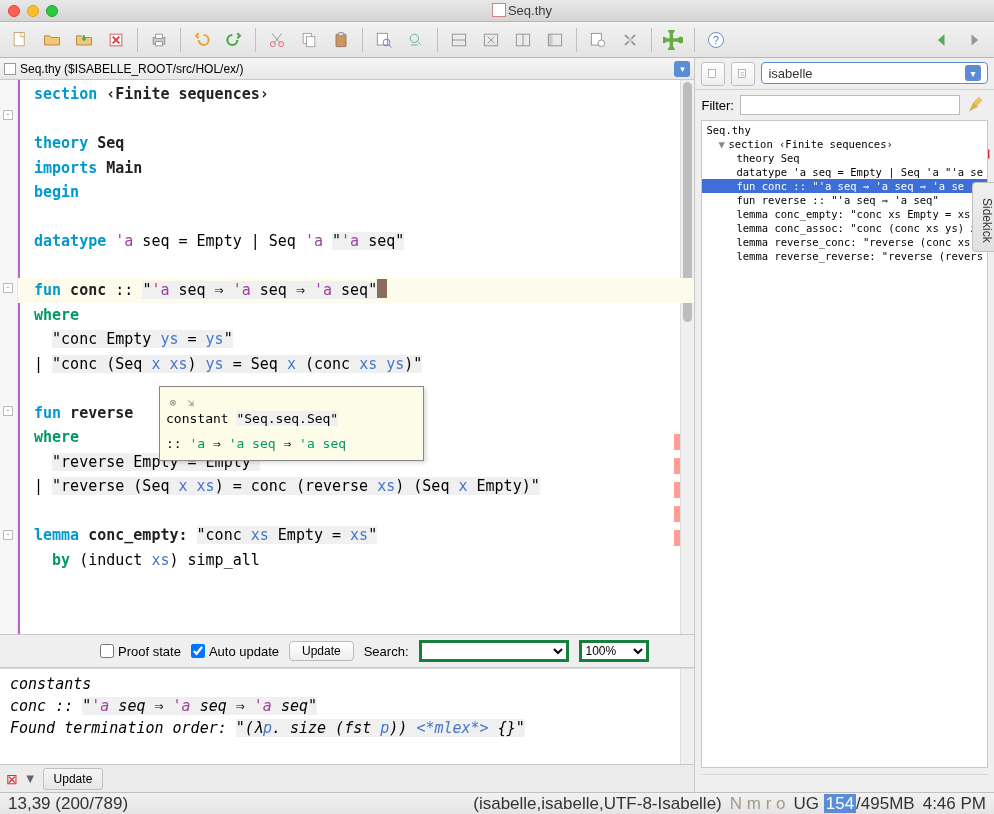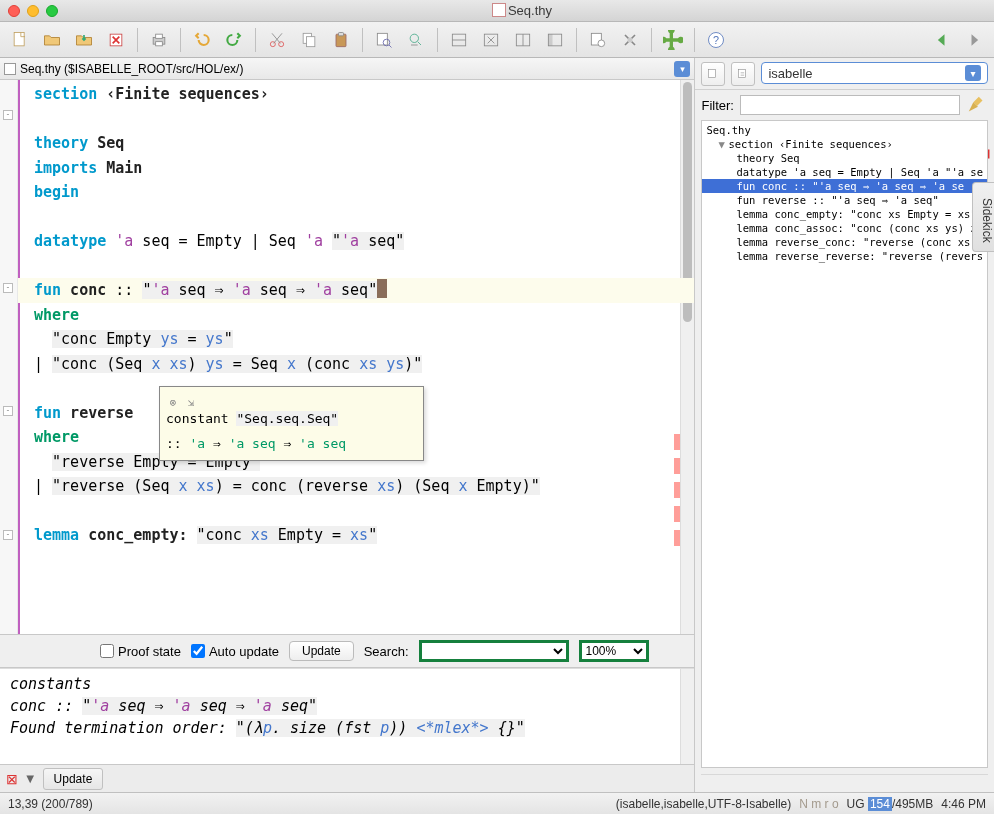--- a/index.html
+++ b/index.html
@@ -61,21 +61,21 @@
   .output-bar select, .output-bar .combo { height:22px; border:3px solid #15803d; background:#fff; font-size:12px; }
 
   .output-area { height: 96px; background:#fff; border-top:1px solid #ddd; font-family:"Menlo",monospace; font-size:15px; padding: 4px 10px; line-height:22px; overflow:hidden; position:relative;font-style:italic; }
   .output-area .scrollbar-v2 { position:absolute; right:0; top:0; width:14px; height:100%; background:#f0f0f0; border-left:1px solid #ddd; }
 
   .output-tab-row { height: 28px; background:#ececec; display:flex; align-items:center; padding:0 6px; gap:6px; border-top:1px solid #c8c8c8;}
   .output-tab-row .err { color:#d33; font-size:14px; }
   .output-tab-row .arrow { color:#666; }
   .output-tab-row .tab { padding:3px 10px; background:linear-gradient(#f6f6f6,#e6e6e6); border:1px solid #c0c0c0; border-radius:3px; font-size:12px; }
 
-  .statusbar { height:22px; background:linear-gradient(#f2f2f2,#e4e4e4); border-top:1px solid #c0c0c0; display:flex; align-items:center; padding:0 8px; font-size:12px; color:#333; }
+  .statusbar { height:22px; background:linear-gradient(#f2f2f2,#e4e4e4); border-top:1px solid #c0c0c0; display:flex; align-items:center; padding:0 8px; font-size:17px; color:#333; }
   .statusbar .right { margin-left:auto; display:flex; gap:8px; align-items:flex-end; }
   .statusbar .dim { color:#a39a8d; }
   .statusbar .meminv { background:#5b8dd6; color:#fff; padding:0 2px; }
 
   
   .right-toolbar { height:32px; display:flex; align-items:flex-start; padding:4px 6px; gap:6px; border-bottom:1px solid #d0d0d0; }
   .right-toolbar .rbtn { width:24px; height:24px; border:1px solid #c0c0c0; border-radius:3px; background:linear-gradient(#fff,#eee); display:flex;align-items:center;justify-content:center; }
   .right-toolbar .combo { flex:1; height:22px; border:1px solid #5b8dd6; border-radius:4px; background:#fff; display:flex; align-items:center; padding:0 6px; font-size:13px; color:#333; }
   .right-toolbar .combo .dd { margin-left:auto; width:16px; height:16px; background:#5b8dd6; border-radius:3px; color:#fff; font-size:10px; display:flex;align-items:center;justify-content:center; }
   .filter-row { height:30px; display:flex; align-items:center; gap:6px; padding:0 6px; position:relative; }
@@ -292,20 +292,21 @@
         <div class="code-line"><span class="kw2">where</span></div>
         <div class="code-line">  <span class="str">"conc Empty <span class="free">ys</span> = <span class="free">ys</span>"</span></div>
         <div class="code-line">| <span class="str">"conc (Seq <span class="free">x</span> <span class="free">xs</span>) <span class="free">ys</span> = Seq <span class="free">x</span> (conc <span class="free">xs</span> <span class="free">ys</span>)"</span></div>
         <div class="code-line">&nbsp;</div>
         <div class="code-line"><span class="kw1">fun</span><span class="bold-black"> reverse</span></div>
         <div class="code-line"><span class="kw2">where</span></div>
         <div class="code-line">  <span class="str">"reverse Empty = Empty"</span></div>
         <div class="code-line">| <span class="str">"reverse (Seq <span class="free">x</span> <span class="free">xs</span>) = conc (reverse <span class="free">xs</span>) (Seq <span class="free">x</span> Empty)"</span></div>
         <div class="code-line">&nbsp;</div>
         <div class="code-line"><span class="kw1">lemma</span><span class="bold-black"> conc_empty:</span> <span class="str">"conc <span class="free">xs</span> Empty = <span class="free">xs</span>"</span></div>
+        <div class="code-line">  <span class="kw2">by</span> (induct <span class="free">xs</span>) simp_all</div>
       </div>
 
       <div class="tooltip">
         <div class="tt-icons">
             <span>⊗</span>
             <span>⇲</span>
           </div>
         <div><span>constant </span><span class="str">"Seq.seq.Seq"</span></div>
         <div><span>  :: </span><span class="type1">'a</span><span> ⇒ </span><span class="type1">'a seq</span><span> ⇒ </span><span class="type1">'a seq</span></div>
       </div>

